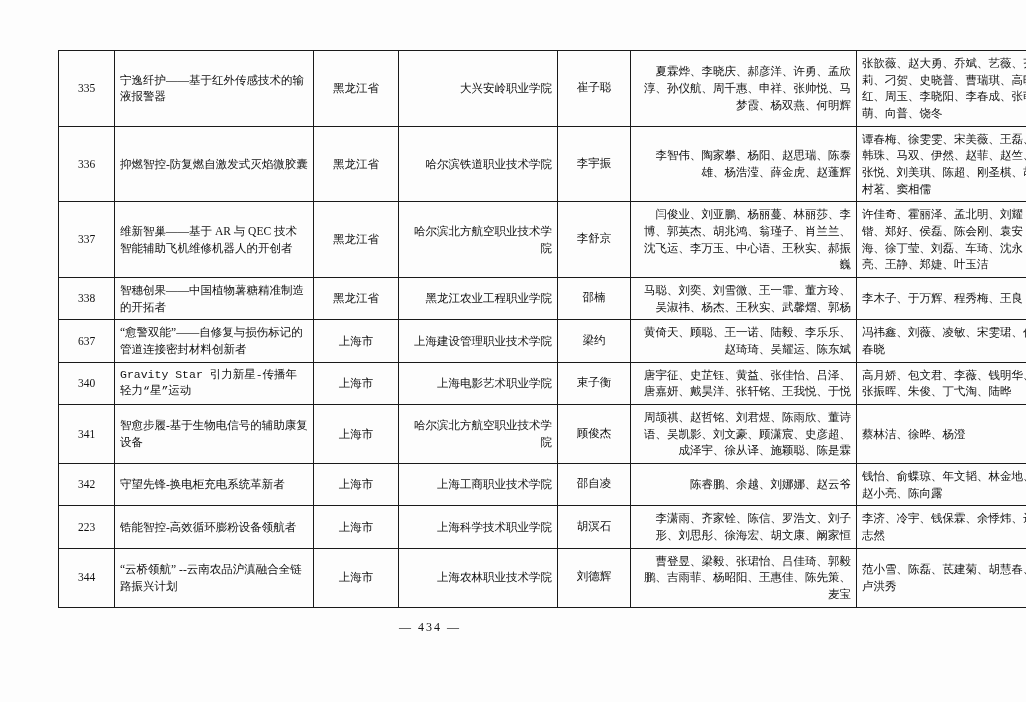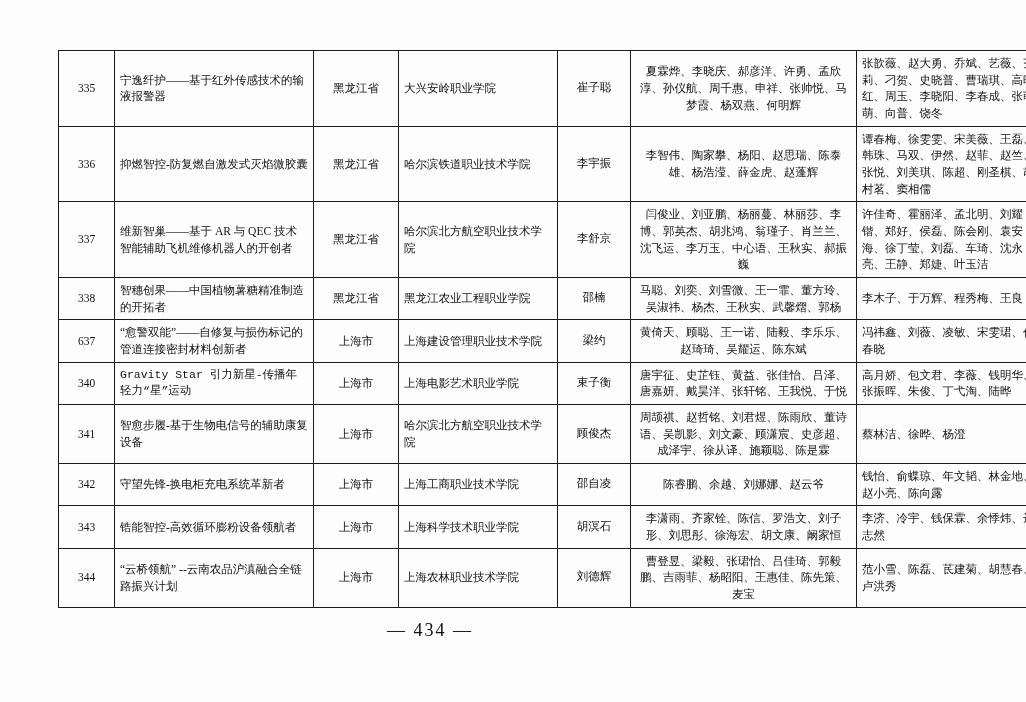--- a/index.html
+++ b/index.html
@@ -51,45 +51,45 @@
     text-align: left;
     margin-top: 13px;
   }
   td.c-prov {
     width: 74px;
     text-align: center;
     margin-top: 12px;
   }
   td.c-school {
     width: 148px;
-    text-align: left;
+    text-align: right;
   }
   td.c-leader {
     width: 62px;
     text-align: center;
     font-family: Liberation Mono, monospace;
   }
   td.c-members {
     width: 215px;
-    text-align: center;
+    text-align: right;
   }
   td.c-advisors {
     width: 178px;
     text-align: left;
   }
   .latin {
     font-family: Liberation Mono, monospace;
   }
   .footer {
     position: absolute;
     left: 0;
     top: 620px;
     width: 860px;
     text-align: center;
-    font-size: 18px;
+    font-size: 12px;
     letter-spacing: 2px;
     color: #111;
   }
 </style>
 </head>
 <body>
 
 <div class="page">
   <div class="sheet">
     <table class="award-table">
@@ -160,21 +160,21 @@
         <tr>
           <td class="c-num">342</td>
           <td class="c-title">守望先锋-换电柜充电系统革新者</td>
           <td class="c-prov">上海市</td>
           <td class="c-school">上海工商职业技术学院</td>
           <td class="c-leader">邵自凌</td>
           <td class="c-members">陈睿鹏、余越、刘娜娜、赵云爷</td>
           <td class="c-advisors">钱怡、俞蝶琼、年文韬、林金地、赵小亮、陈向露</td>
         </tr>
         <tr>
-          <td class="c-num">343</td>
+          <td class="c-num">223</td>
           <td class="c-title">锆能智控-高效循环膨粉设备领航者</td>
           <td class="c-prov">上海市</td>
           <td class="c-school">上海科学技术职业学院</td>
           <td class="c-leader">胡溟石</td>
           <td class="c-members">李潇雨、齐家铨、陈信、罗浩文、刘子形、刘思彤、徐海宏、胡文康、阚家恒</td>
           <td class="c-advisors">李济、冷宇、钱保霖、余悸炜、达志然</td>
         </tr>
         <tr>
           <td class="c-num">344</td>
           <td class="c-title">“云桥领航” --云南农品沪滇融合全链路振兴计划</td>

